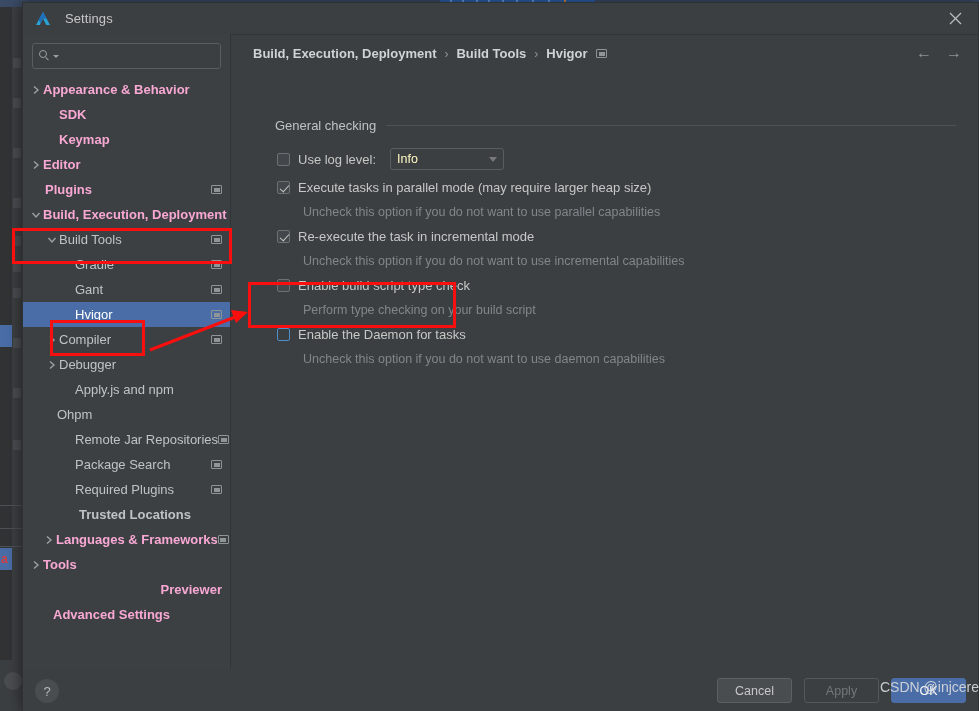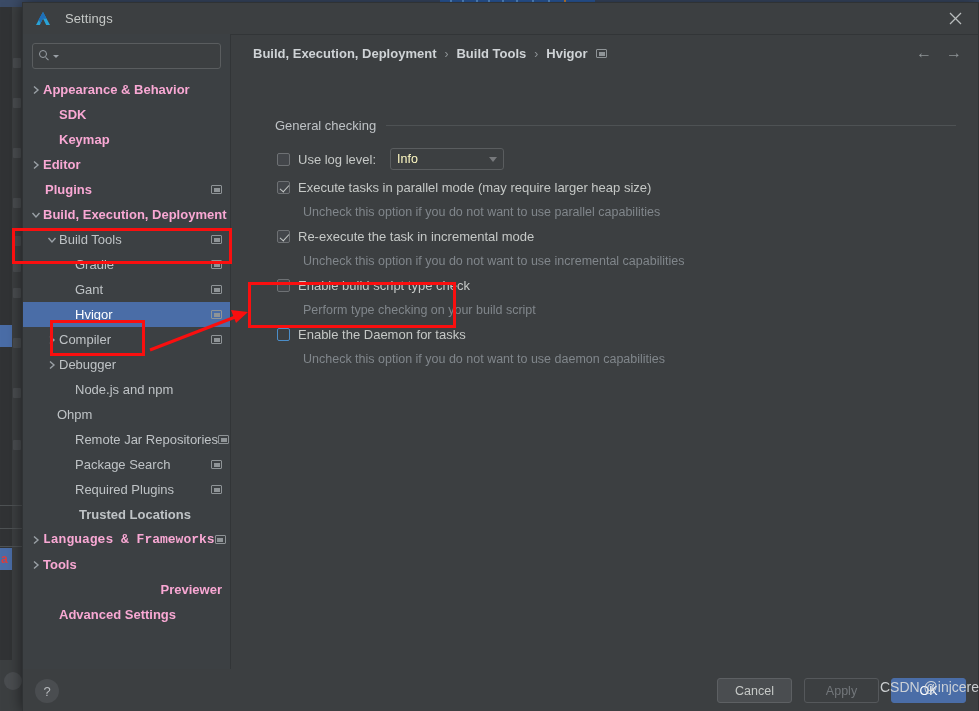--- a/index.html
+++ b/index.html
@@ -315,21 +315,21 @@
           <div class="tree-row" style="padding-left: 22px;">
             <span class="chev">
               <svg width="8" height="10" viewBox="0 0 8 10">
                 <polyline points="2,1.5 6,5 2,8.5" fill="none" stroke="currentColor" stroke-width="1.4"></polyline>
               </svg>
             </span>
             <span class="lbl">Debugger</span>
           </div>
           <div class="tree-row" style="padding-left: 38px;">
             <span class="chev"></span>
-            <span class="lbl">Node.js and npm</span>
+            <span class="lbl">Apply.js and npm</span>
           </div>
           <div class="tree-row" style="padding-left: 20px;">
             <span class="chev"></span>
             <span class="lbl">Ohpm</span>
           </div>
           <div class="tree-row" style="padding-left: 38px;">
             <span class="chev"></span>
             <span class="lbl">Remote Jar Repositories</span>
             <span class="win-ico">
               <i></i>
@@ -349,21 +349,21 @@
             <span class="lbl">Required Plugins</span>
             <span class="win-ico">
               <i></i>
               <b></b>
             </span>
           </div>
           <div class="tree-row" style="padding-left: 42px; font-weight: bold;">
             <span class="chev"></span>
             <span class="lbl">Trusted Locations</span>
           </div>
-          <div class="tree-row bold" style="padding-left: 6px; font-family: Liberation Mono, monospace;">
+          <div class="tree-row bold" style="padding-left: 19px;">
             <span class="chev">
               <svg width="8" height="10" viewBox="0 0 8 10">
                 <polyline points="2,1.5 6,5 2,8.5" fill="none" stroke="currentColor" stroke-width="1.4"></polyline>
               </svg>
             </span>
             <span class="lbl">Languages &amp; Frameworks</span>
             <span class="win-ico">
               <i></i>
               <b></b>
             </span>
@@ -373,21 +373,21 @@
               <svg width="8" height="10" viewBox="0 0 8 10">
                 <polyline points="2,1.5 6,5 2,8.5" fill="none" stroke="currentColor" stroke-width="1.4"></polyline>
               </svg>
             </span>
             <span class="lbl">Tools</span>
           </div>
           <div class="tree-row bold" style="padding-left: 22px; justify-content: flex-end;">
             <span class="chev"></span>
             <span class="lbl">Previewer</span>
           </div>
-          <div class="tree-row bold" style="padding-left: 22px; text-align: right;">
+          <div class="tree-row bold" style="padding-left: 16px; text-align: right;">
             <span class="chev"></span>
             <span class="lbl">Advanced Settings</span>
           </div>
         </div>
     </div>
 
     <div class="content">
 
       <div class="breadcrumb" id="breadcrumb">
           <span>Build, Execution, Deployment</span>

